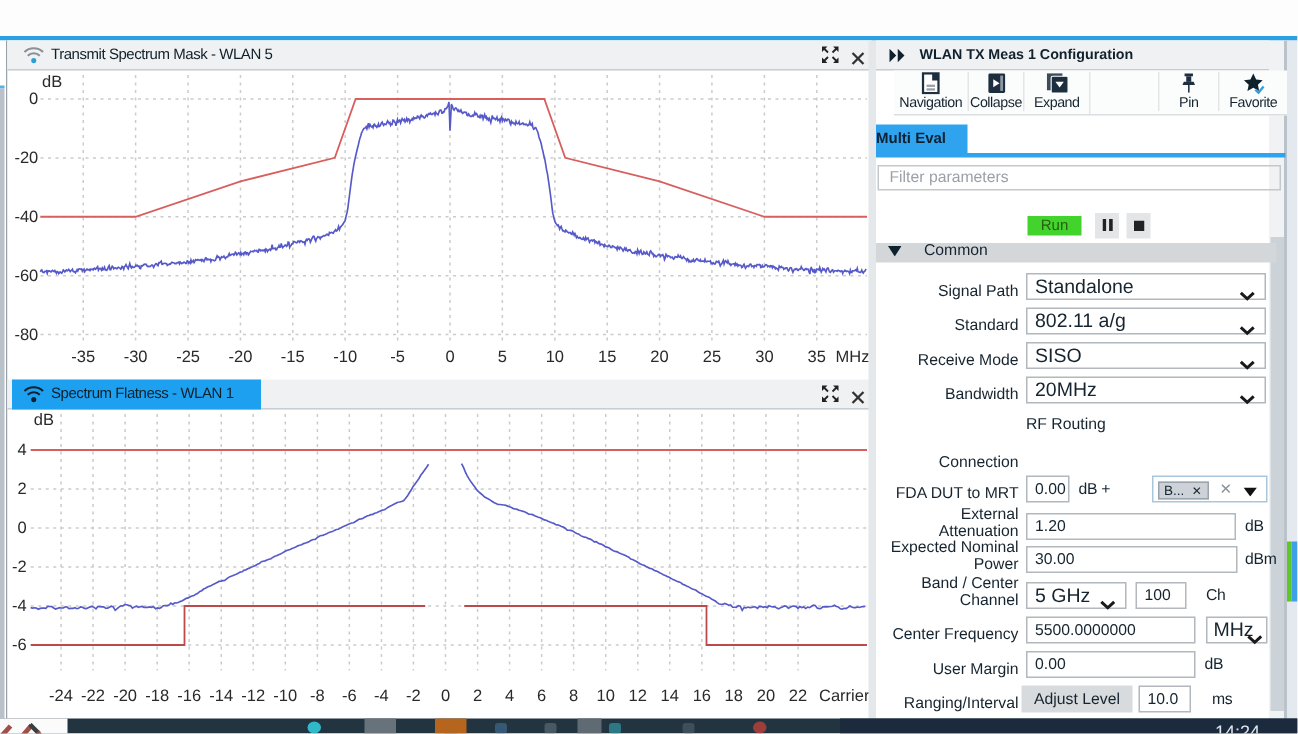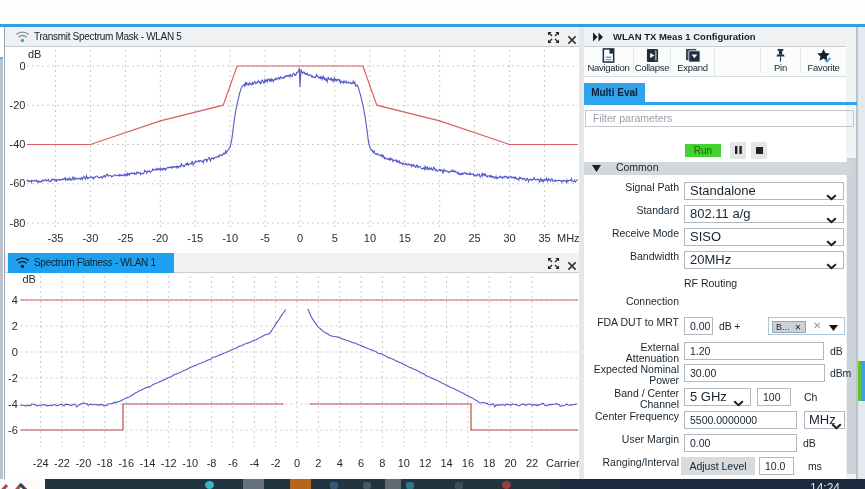--- a/index.html
+++ b/index.html
@@ -1,18 +1,18 @@
 <!DOCTYPE html>
 <html><head><meta charset="utf-8"><style>
 *{margin:0;padding:0;box-sizing:border-box}
 body{width:865px;height:489px;position:relative;overflow:hidden;background:#fdfdfd;font-family:"Liberation Sans",sans-serif;color:#16242f}
 .abs{position:absolute}
 .tbar{position:absolute;left:0;height:20px;width:100%;background:#eff1f2;border-bottom:1px solid #c8cdd1;display:flex;align-items:center}
 .ttext{font-size:10px;letter-spacing:-0.3px;color:#10202c}
-.lab{position:absolute;right:167px;width:150px;height:18px;font-size:10.5px;color:#16242f;line-height:11px;display:flex;align-items:flex-start;justify-content:flex-end;text-align:right}
+.lab{position:absolute;right:167px;width:150px;height:18px;font-size:10.5px;color:#16242f;line-height:11px;display:flex;align-items:flex-end;justify-content:flex-end;text-align:right}
 .dd{position:absolute;left:100px;width:160px;height:18px;border:1px solid #b2b8be;background:#fff;font-size:13px;line-height:16px;padding-left:5px;color:#16242f}
 .ch{position:absolute;right:6px;top:5.5px}
 .inp{position:absolute;border:1px solid #b2b8be;background:#fff;font-size:10.5px;line-height:16px;height:18px;padding-left:5px;color:#16242f}
 .tbtn{position:absolute;top:1px;text-align:center;font-size:9.5px;letter-spacing:-0.3px;white-space:nowrap}
 .unit{position:absolute;font-size:10.5px;letter-spacing:-0.2px;transform:translateY(3px)}
 </style></head><body>
 
 <div class="abs" style="left:0;top:24px;width:865px;height:3px;background:#2ba1e4"></div>
 
 <div class="abs" style="left:0;top:27px;width:5px;height:452px;background:#fff"></div>
@@ -206,21 +206,21 @@
 <div class="abs" style="left:861px;top:361px;width:4px;height:40px;background:#3da0e8"></div>
 
 <div class="abs" style="left:584px;top:27px;width:262px;height:452px;background:#fff;font-size:10.5px">
   <div class="tbar" style="top:0;width:262px">
     <svg width="13" height="10" viewBox="0 0 13 10" style="margin-left:8px">
         <path d="M1 0.5 l4.5 4.5 -4.5 4.5 z M6.5 0.5 l4.5 4.5 -4.5 4.5 z" fill="#10212e"></path>
       </svg>
     <span style="margin-left:8px;font-size:9.5px;font-weight:700;color:#10202c">WLAN TX Meas 1 Configuration</span>
   </div>
 
-  <div class="abs" style="left:0;top:20px;width:262px;height:30px;background:#fbfcfc;border-bottom:1px solid #dcdfe1">
+  <div class="abs" style="left:12px;top:20px;width:262px;height:30px;background:#fbfcfc;border-bottom:1px solid #dcdfe1">
     <div class="tbtn" style="left:0;width:49px"><svg width="15" height="15" viewBox="0 0 16 16">
           <rect x="2.5" y="1" width="11" height="14" fill="#fff" stroke="#1d2e3e" stroke-width="1.6"></rect>
           <path d="M9 1 h4.5 v5 h-4.5 z" fill="#1d2e3e"></path>
           <rect x="5" y="9" width="6" height="1.6" fill="#97a0a8"></rect>
           <rect x="5" y="11.6" width="6" height="1.6" fill="#97a0a8"></rect>
         </svg><div style="margin-top:-3px">Navigation</div></div>
     <div class="tbtn" style="left:49px;width:37px;border-left:1px solid #e3e5e7"><svg width="13" height="15" viewBox="0 0 14 16">
           <rect x="1" y="1" width="12" height="14" rx="1" fill="#1d2e3e"></rect>
           <rect x="9.5" y="2.5" width="2" height="11" fill="#8d98a1"></rect>
           <path d="M4.5 5.2 L9 8 L4.5 10.8 z" fill="#fff"></path>
@@ -238,21 +238,21 @@
             <path d="M3.5 7 h7 l1 2.2 h-9 z"></path>
             <rect x="6.5" y="9.2" width="1.1" height="5.5"></rect>
           </g>
         </svg><div style="margin-top:-3px">Pin</div></div>
     <div class="tbtn" style="left:216px;width:46px;border-left:1px solid #e3e5e7"><svg width="16" height="15" viewBox="0 0 17 16">
           <path d="M8 1 l2.05 4.4 4.6.5-3.4 3.1.95 4.55L8 11.2l-4.2 2.35L4.75 9 1.35 5.9l4.6-.5z" fill="#10212e"></path>
           <path d="M9.5 12.5 l2.2 2.2 3.6-4.4" fill="none" stroke="#2e9fe0" stroke-width="1.7"></path>
         </svg><div style="margin-top:-3px">Favorite</div></div>
   </div>
 
-  <div class="abs" style="left:0;top:56px;width:61px;height:19px;background:#2fa3ee;color:#0d2133;font-weight:700;font-size:10px;text-align:center;line-height:19px">Multi Eval</div>
+  <div class="abs" style="left:0;top:56px;width:61px;height:19px;background:#2fa3ee;color:#0d2133;font-weight:700;font-size:10px;line-height:19px">Multi Eval</div>
   <div class="abs" style="left:0;top:75px;width:273px;height:2.5px;background:#2fa3ee"></div>
 
   <div class="abs" style="left:1px;top:83px;width:269px;height:17px;border:1px solid #c3c8cc;color:#9aa1a8;line-height:15px;padding-left:7px;font-size:10.5px">Filter parameters</div>
 
   <div class="abs" style="left:101px;top:117px;width:36px;height:13px;background:#42d42c;text-align:center;font-size:10px;line-height:13px;color:#2c5b14">Run</div>
   <div class="abs" style="left:146px;top:115px;width:16px;height:17px;background:#e3e5e7;text-align:center"><svg width="7" height="8" viewBox="0 0 7 8" style="margin-top:4px">
         <rect x="0" y="0" width="2.4" height="8" fill="#222"></rect>
         <rect x="4.4" y="0" width="2.4" height="8" fill="#222"></rect>
       </svg></div>
   <div class="abs" style="left:167px;top:115px;width:16px;height:17px;background:#e3e5e7"><svg width="7" height="7" viewBox="0 0 7 7" style="margin:5px 0 0 4.5px">

